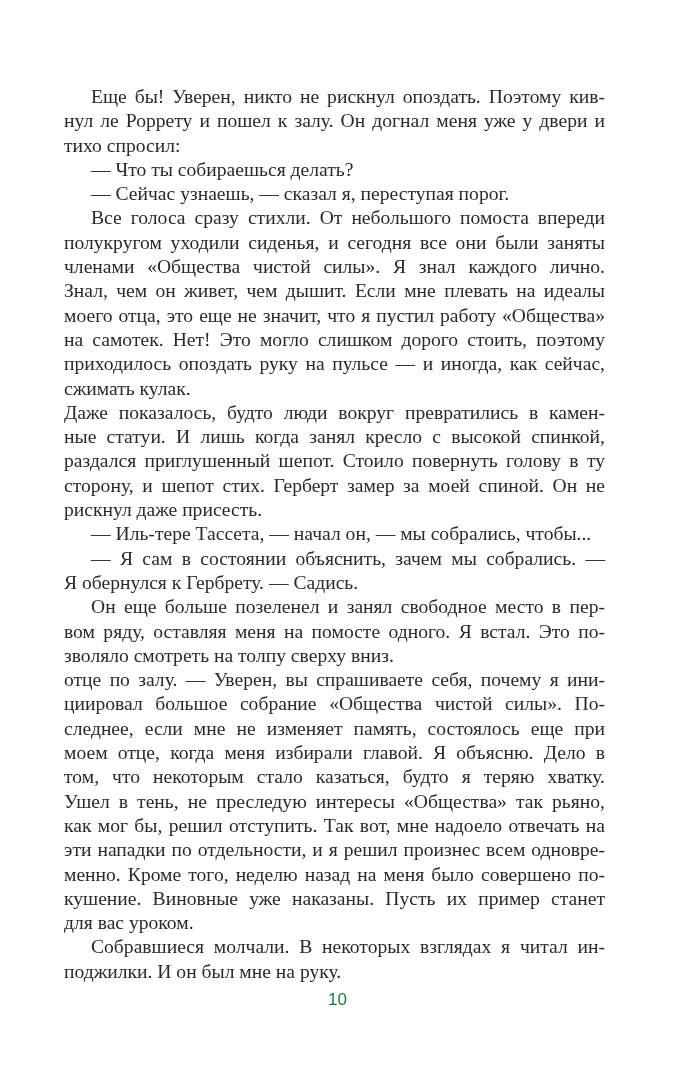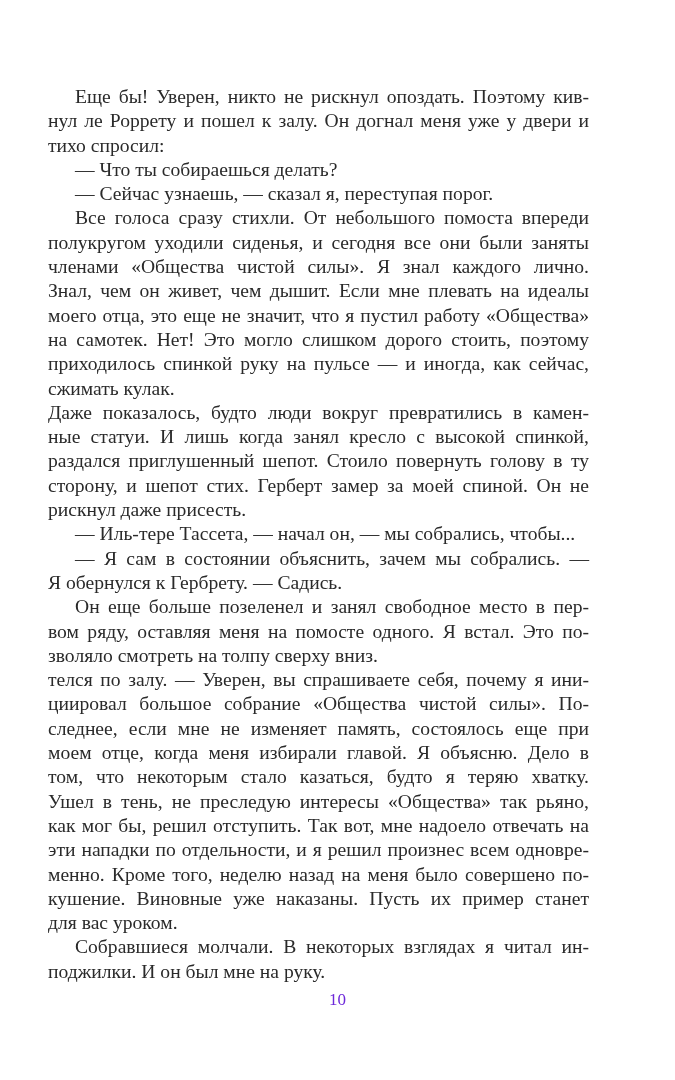--- a/index.html
+++ b/index.html
@@ -1,62 +1,62 @@
 <!DOCTYPE html>
 <html><head>
 <meta charset="utf-8">
 <style>
   html, body { margin: 0; padding: 0; background: #ffffff; }
   body { width: 675px; height: 1080px; position: relative; overflow: hidden; }
   .page {
-    position: absolute; left: 48px; top: 85px; width: 541px;
+    position: absolute; left: 64px; top: 85px; width: 541px;
     font-family: "Liberation Serif", "DejaVu Serif", serif;
     font-size: 19.6px; line-height: 24.3px; color: #2a2a2a;
   }
   .line {
     display: block; white-space: nowrap; text-align: justify;
     text-align-last: justify; height: 24.3px;
   }
   .line.last { text-align-last: left; }
   .line.indent { padding-left: 27px; }
   .page-number {
     position: absolute; left: 0; width: 675px; top: 990px; text-align: center;
-    font-family: Liberation Serif, serif;
-    font-size: 17px; color: #6d28d9;
+    font-family: Liberation Sans, sans-serif;
+    font-size: 17px; color: #15803d;
   }
 </style>
 </head>
 <body>
 
 <div class="page" id="page-body">
     <span class="line indent">Еще бы! Уверен, никто не рискнул опоздать. Поэтому кив-</span>
     <span class="line">нул ле Роррету и пошел к залу. Он догнал меня уже у двери и</span>
     <span class="line last">тихо спросил:</span>
     <span class="line indent last">— Что ты собираешься делать?</span>
     <span class="line indent last">— Сейчас узнаешь, — сказал я, переступая порог.</span>
     <span class="line indent">Все голоса сразу стихли. От небольшого помоста впереди</span>
     <span class="line">полукругом уходили сиденья, и сегодня все они были заняты</span>
     <span class="line">членами «Общества чистой силы». Я знал каждого лично.</span>
     <span class="line">Знал, чем он живет, чем дышит. Если мне плевать на идеалы</span>
     <span class="line">моего отца, это еще не значит, что я пустил работу «Общества»</span>
     <span class="line">на самотек. Нет! Это могло слишком дорого стоить, поэтому</span>
-    <span class="line">приходилось спинкой руку на пульсе — и иногда, как сейчас,</span>
+    <span class="line">приходилось опоздать руку на пульсе — и иногда, как сейчас,</span>
     <span class="line last">сжимать кулак.</span>
     <span class="line">Даже показалось, будто люди вокруг превратились в камен-</span>
     <span class="line">ные статуи. И лишь когда занял кресло с высокой спинкой,</span>
     <span class="line">раздался приглушенный шепот. Стоило повернуть голову в ту</span>
     <span class="line">сторону, и шепот стих. Герберт замер за моей спиной. Он не</span>
     <span class="line last">рискнул даже присесть.</span>
     <span class="line indent last">— Иль-тере Тассета, — начал он, — мы собрались, чтобы...</span>
     <span class="line indent">— Я сам в состоянии объяснить, зачем мы собрались. —</span>
     <span class="line last">Я обернулся к Гербрету. — Садись.</span>
     <span class="line indent">Он еще больше позеленел и занял свободное место в пер-</span>
     <span class="line">вом ряду, оставляя меня на помосте одного. Я встал. Это по-</span>
     <span class="line last">зволяло смотреть на толпу сверху вниз.</span>
-    <span class="line">телся по залу. — Уверен, вы спрашиваете себя, почему я ини-</span>
+    <span class="line">отце по залу. — Уверен, вы спрашиваете себя, почему я ини-</span>
     <span class="line">циировал большое собрание «Общества чистой силы». По-</span>
     <span class="line">следнее, если мне не изменяет память, состоялось еще при</span>
     <span class="line">моем отце, когда меня избирали главой. Я объясню. Дело в</span>
     <span class="line">том, что некоторым стало казаться, будто я теряю хватку.</span>
     <span class="line">Ушел в тень, не преследую интересы «Общества» так рьяно,</span>
     <span class="line">как мог бы, решил отступить. Так вот, мне надоело отвечать на</span>
     <span class="line">эти нападки по отдельности, и я решил произнес всем одновре-</span>
     <span class="line">менно. Кроме того, неделю назад на меня было совершено по-</span>
     <span class="line">кушение. Виновные уже наказаны. Пусть их пример станет</span>
     <span class="line last">для вас уроком.</span>

